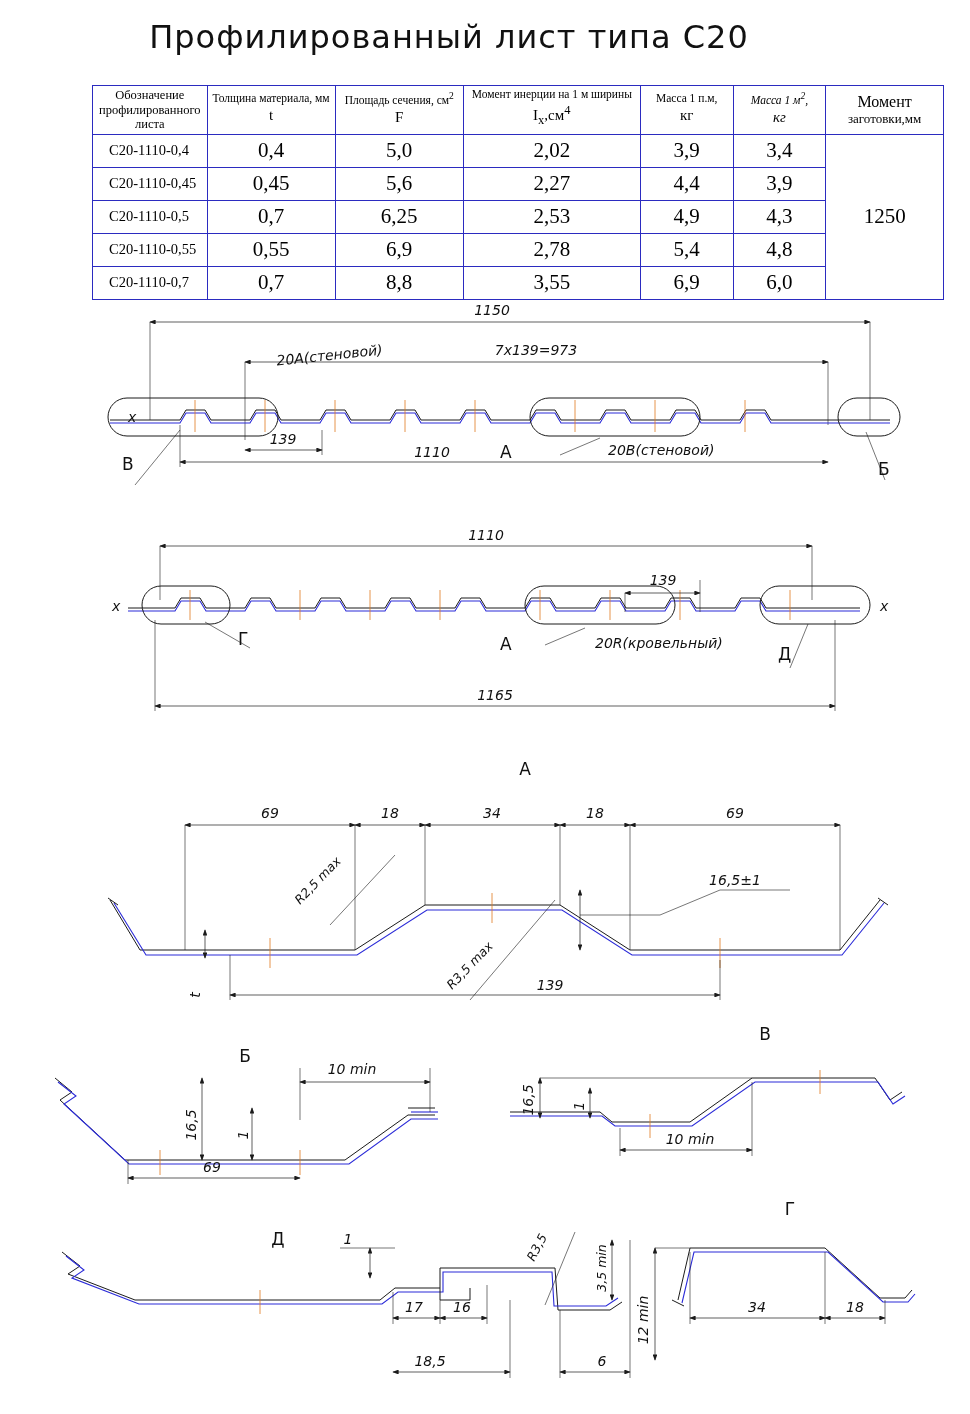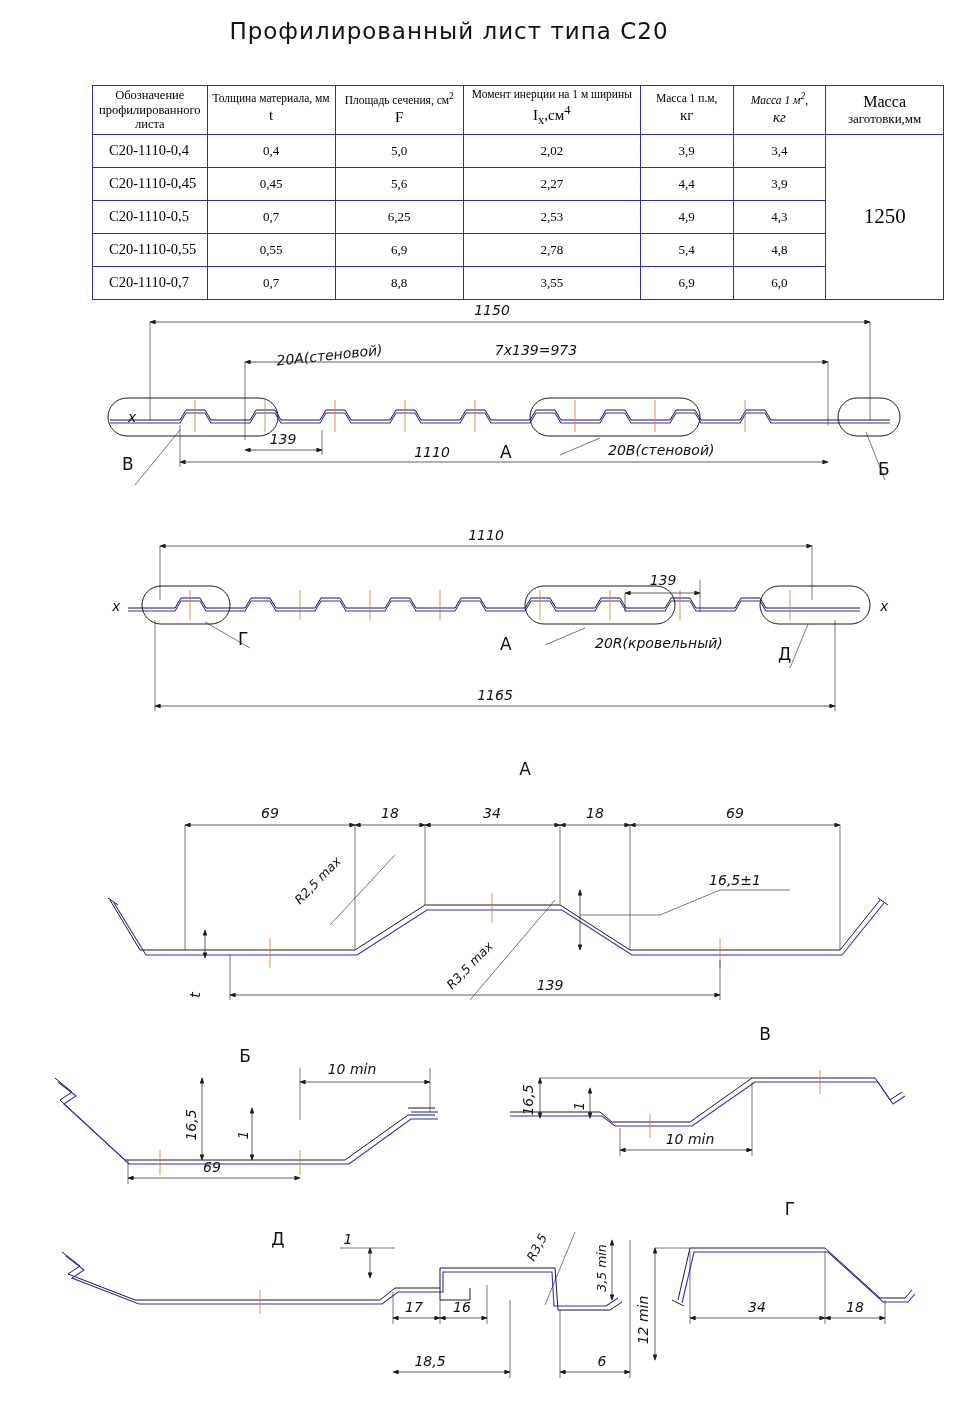--- a/index.html
+++ b/index.html
@@ -4,38 +4,38 @@
 <style>
   html,body{margin:0;padding:0;}
   body{
     width:970px;height:1414px;background:#ffffff;
     font-family:"Liberation Serif", serif;
     color:#000;position:relative;overflow:hidden;
   }
   .title{
     position:absolute;top:18px;left:0;width:898px;text-align:center;
     font-family:"DejaVu Sans", sans-serif;
-    font-size:23px;letter-spacing:1px;color:#111;
+    font-size:32px;letter-spacing:1px;color:#111;
   }
   
   table.spec{
     position:absolute;top:65px;left:92px;width:852px;
     border-collapse:collapse;
     font-family:"Liberation Serif", serif;
     margin-top:20px;
   }
   table.spec td,table.spec th{
     border:1px solid #2b2bc0;
     padding:0;text-align:center;vertical-align:middle;
     font-weight:normal;
   }
   table.spec .hd{font-size:12.5px;line-height:1.15;padding:2px 2px;}
   table.spec .hd.small{font-size:11.5px;}
   table.spec .sym{font-size:15px;padding:2px 0 4px;}
-  table.spec .cell{font-size:13px;height:32px;}
+  table.spec .cell{font-size:21px;height:32px;}
   table.spec .lbl{font-size:14.5px;text-align:left;padding-left:16px;}
   table.spec .wide{font-size:21px;}
   table.spec .wide-hd{font-size:16px;}
   table.spec .wide-hd2{font-size:13px;}
 
   
   svg.draw{position:absolute;top:0;left:0;width:970px;height:1414px;}
   .ln{stroke:#1b1b1b;stroke-width:1;fill:none;}
   .bl{stroke:#2b2bd8;stroke-width:1.1;fill:none;}
   .dim{stroke:#1b1b1b;stroke-width:0.7;fill:none;}
@@ -72,21 +72,21 @@
     </td>
     <td class="hd small" style="width:84px;">
       <span>Масса 1 п.м,</span>
       <div class="sym">кг</div>
     </td>
     <td class="hd small" style="width:84px;font-style:italic;">
       Масса 1 м<sup>2</sup>,
       <div class="sym">кг</div>
     </td>
     <td class="hd" style="width:108px;">
-      <div class="wide-hd">Масса</div>
+      <div class="wide-hd">Момент</div>
       <div class="wide-hd2">заготовки,мм</div>
     </td>
   </tr>
 
   <tr>
     <td class="cell lbl">С20-1110-0,4</td>
     <td class="cell">0,4</td>
     <td class="cell">5,0</td>
     <td class="cell">2,02</td>
     <td class="cell">3,9</td>

